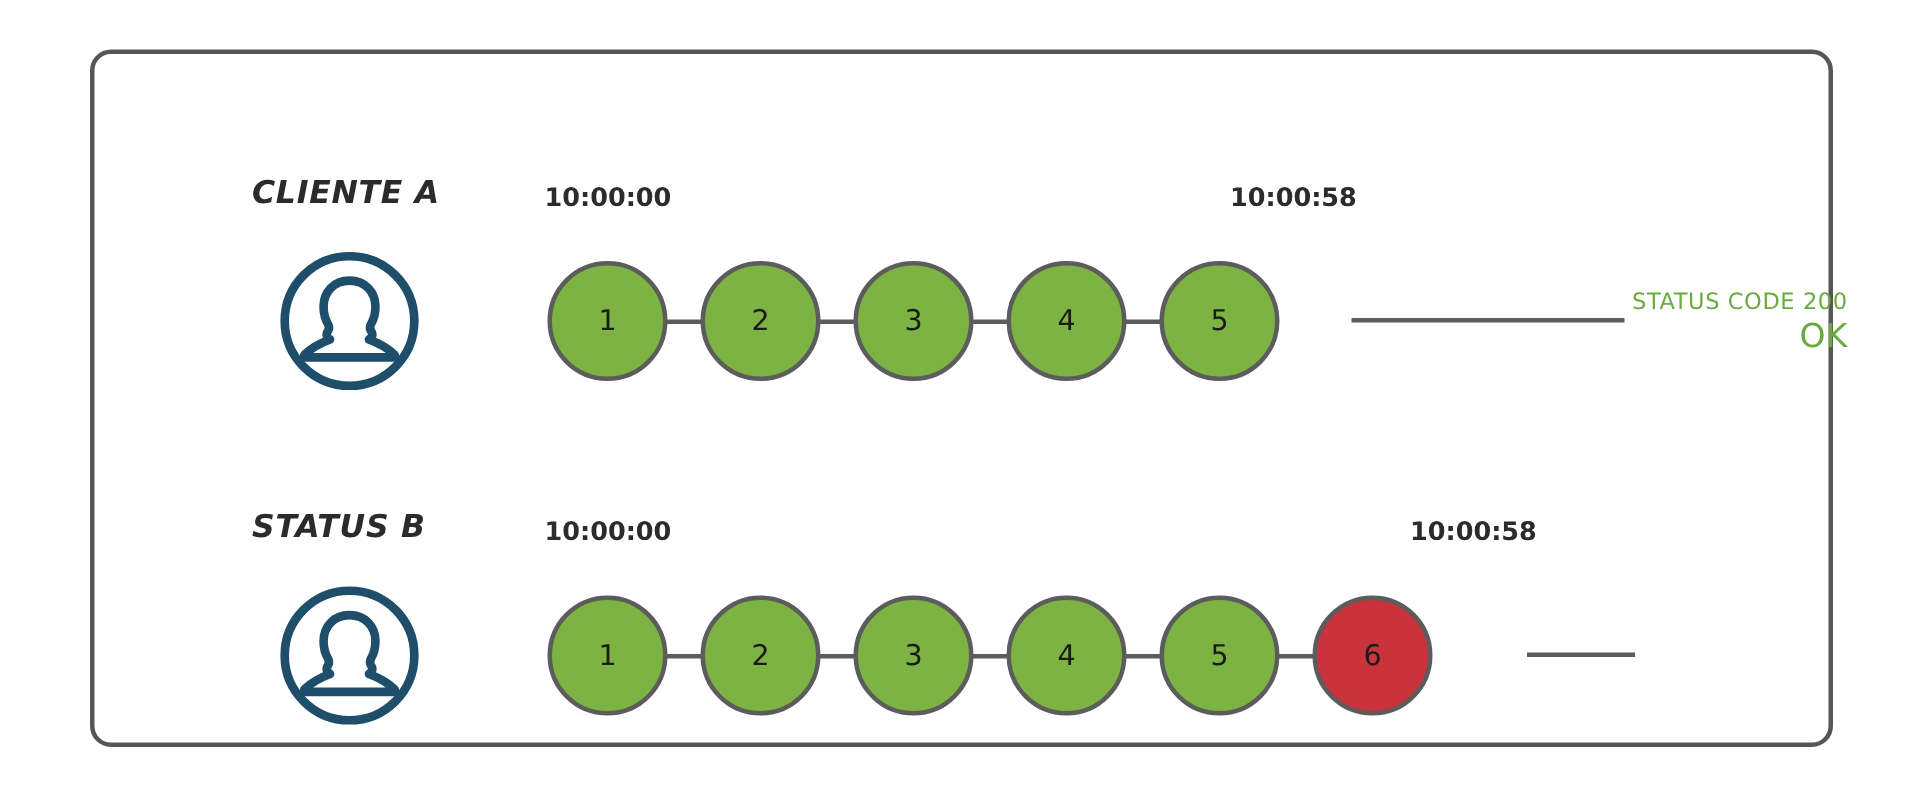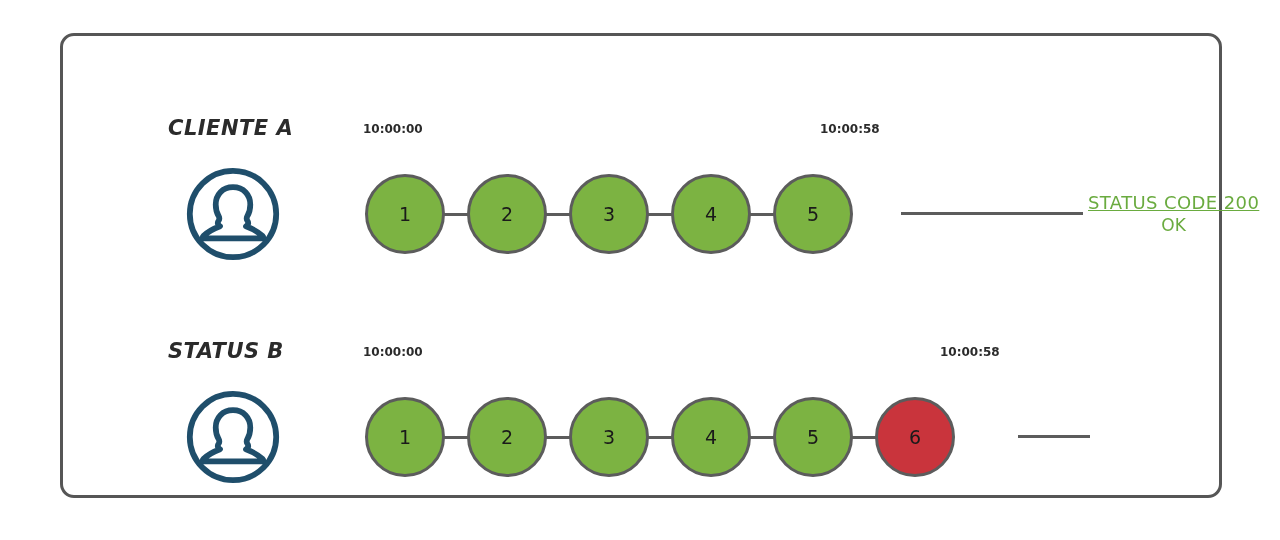--- a/index.html
+++ b/index.html
@@ -67,21 +67,21 @@
     width: 96px;
     height: 96px;
   }
   .avatar svg { display: block; width: 96px; height: 96px; }
 
   
   .timestamp {
     position: absolute;
     top: 86px;
     font-family: "DejaVu Sans", sans-serif;
-    font-size: 12px;
+    font-size: 17px;
     font-weight: bold;
     color: #2b2b2b;
     white-space: nowrap;
   }
   .ts-start { left: 300px; }
   .ts-end-a { left: 757px; }
   .ts-end-b { left: 877px; }
 
   
   .chain {
@@ -140,29 +140,28 @@
     font-family: "DejaVu Sans", sans-serif;
     white-space: nowrap;
     line-height: 1.25;
   }
   .status-a {
     left: 1025px;
     top: 156px;
     color: #6aab3f;
   }
   .status-code {
-    font-size: 18px;
+    font-size: 15px;
     letter-spacing: 0.4px;
-    text-decoration: underline;
   }
   .status-msg {
     font-size: 16px;
     letter-spacing: 0.2px;
   }
-  .status-a .status-msg { font-size: 17px; }
+  .status-a .status-msg { font-size: 22px; text-align: right; }
 </style>
 </head>
 <body>
 
 <div id="canvas">
   <div class="frame">
 
     <div class="row row-a">
 
       <div class="client-label">CLIENTE A</div>

